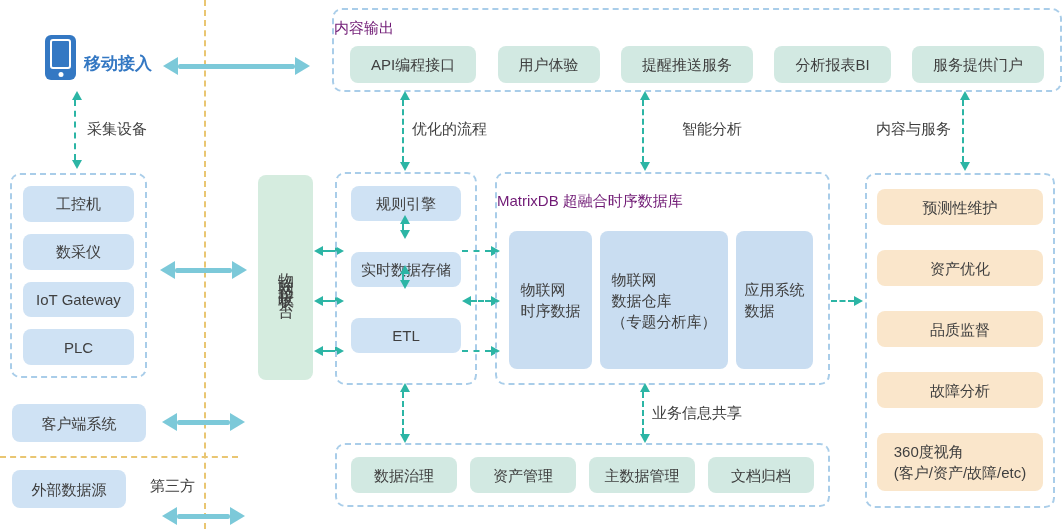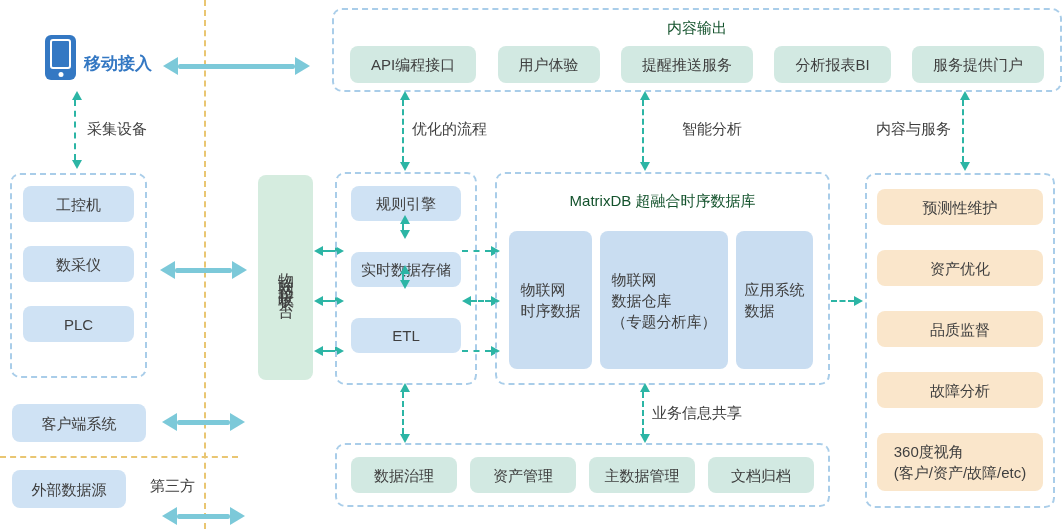--- a/index.html
+++ b/index.html
@@ -5,34 +5,34 @@
   * { box-sizing: border-box; margin: 0; padding: 0; }
   body { background: #fff; font-family: "Liberation Sans", "DejaVu Sans", sans-serif; }
   .canvas { position: relative; width: 1063px; height: 529px; background: #ffffff; overflow: hidden; }
 
   
   .vguide { position: absolute; left: 204px; top: 0; height: 529px; width: 0; border-left: 2px dashed #e9c672; }
   .hguide { position: absolute; left: 0; top: 456px; width: 238px; height: 0; border-top: 2px dashed #e9c672; }
 
   
   .gbox { position: absolute; border: 2px dashed #a9cde9; border-radius: 10px; }
-  .gbox .gtitle { text-align: center; font-size: 15px; color: #14532d; }
+  .gbox .gtitle { text-align: left; font-size: 15px; color: #701a75; }
 
   
   .node { border-radius: 8px; display: flex; align-items: center; justify-content: center;
           font-size: 15px; color: #3f3f3f; text-align: left; white-space: pre-line; line-height: 1.4; }
   .blue  { background: #cfe2f4; }
   .mblue { background: #c9ddf1; }
   .teal  { background: #d2e9e2; }
   .peach { background: #fae6cb; }
   .abs   { position: absolute; }
 
   
   .col { display: flex; flex-direction: column; }
-  .devices  { padding: 11px; gap: 24px; }
+  .devices  { padding: 11px; gap: 12px; }
   .devices .node { height: 36px; }
   .pipeline { padding: 12px 14px; gap: 31px; }
   .pipeline .node { height: 35px; }
   .apps { padding: 14px 10px; gap: 25px; }
   .apps .node { flex: 0 0 36px; }
   .apps .node.tall { flex: 0 0 58px; }
 
   
   .matrix-row { display: flex; margin-top: 20px; padding: 0 12px; gap: 8px; }
   .matrix-row .node { height: 138px; }
@@ -100,20 +100,21 @@
   </div>
   <div class="mobile-label">移动接入</div>
   <div class="sarrow" style="left:178px;top:64px;width:117px;"></div>
 
   <div class="dvarrow" style="left:74px;top:100px;height:60px;"></div>
   <div class="flabel" style="left:87px;top:120px;">采集设备</div>
 
   <div class="gbox col devices" style="left:10px;top:173px;width:137px;height:205px;">
     <div class="node blue">工控机</div>
     <div class="node blue">数采仪</div>
+    <div class="node blue">IoT Gateway</div>
     <div class="node blue">PLC</div>
   </div>
   <div class="sarrow" style="left:175px;top:268px;width:57px;"></div>
 
   <div class="platform">
     <span class="platform-text">物联网接收平台</span>
   </div>
 
   <div class="dharrow dh-l dh-r" style="left:323px;top:250px;width:12px;"></div>
   <div class="dharrow dh-l dh-r" style="left:323px;top:300px;width:12px;"></div>

